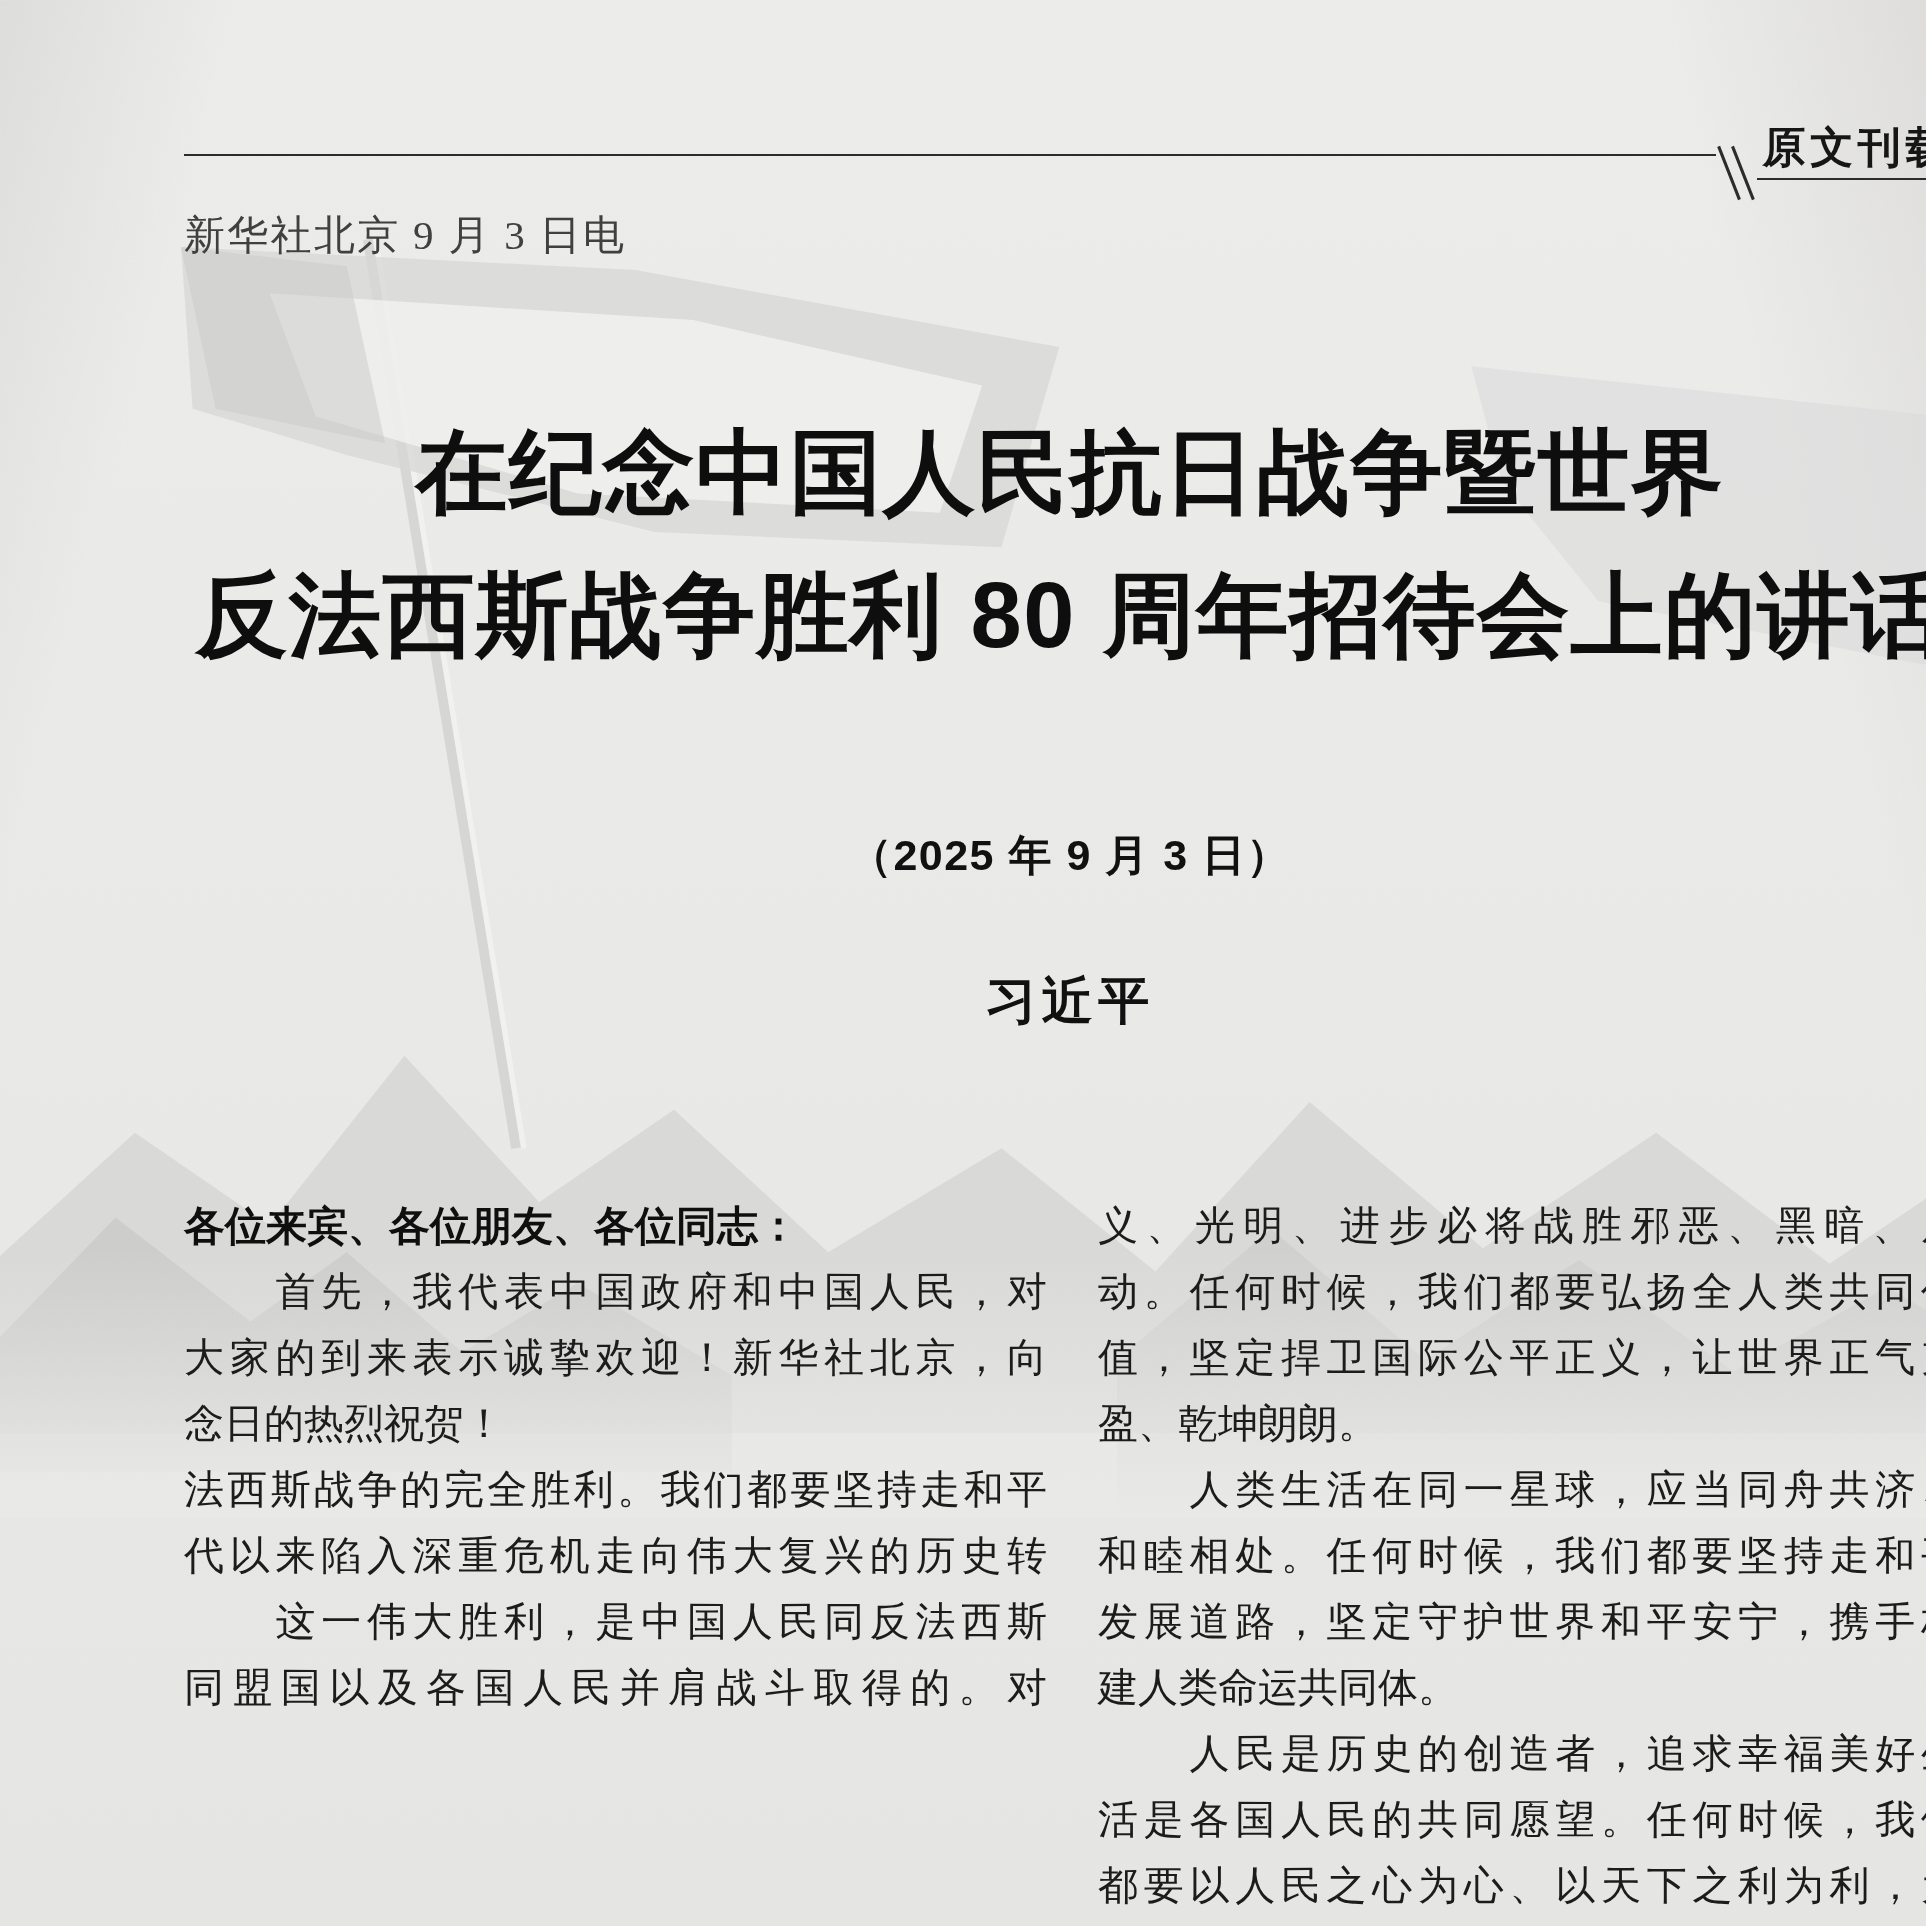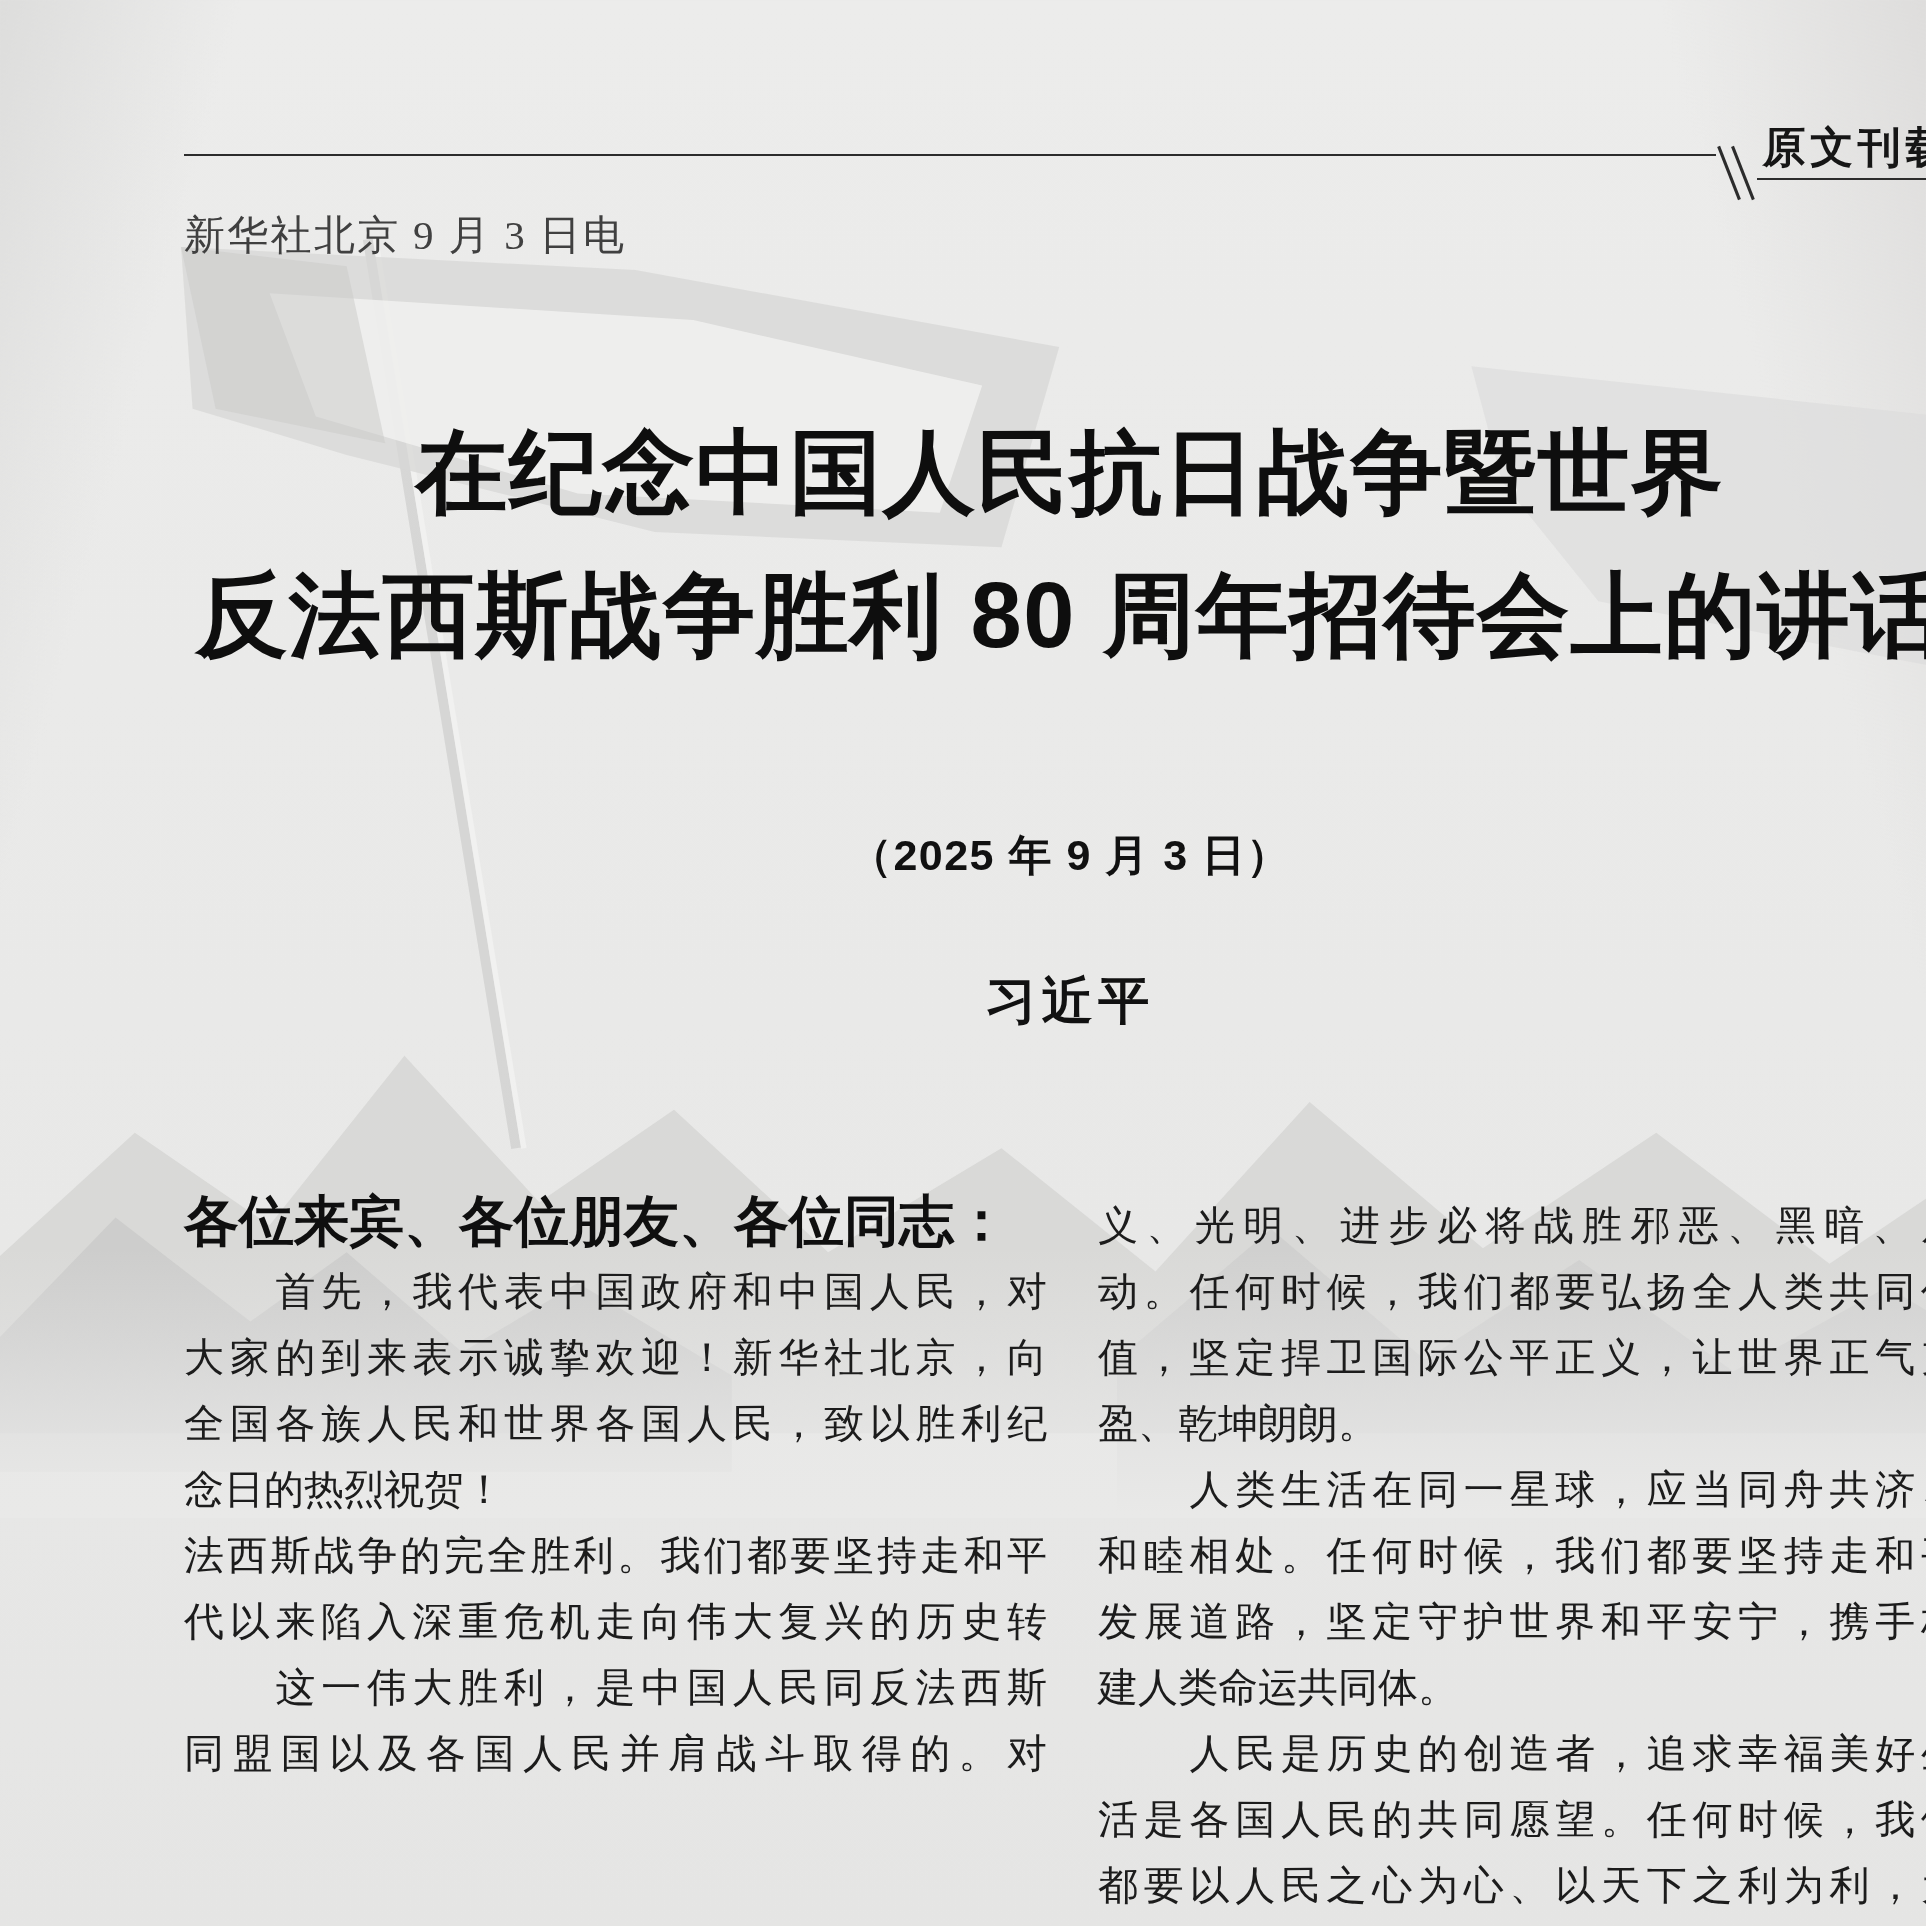--- a/index.html
+++ b/index.html
@@ -51,22 +51,22 @@
     display:flex;gap:51px;
   }
   .column{width:863px;}
   .line{
     height:66px;line-height:66px;
     font-size:40px;color:#1c1c1c;
     white-space:nowrap;
   }
   .line.fill{white-space:normal;text-align:justify;text-align-last:justify;}
   .line.bold{
-    font-family:Liberation Mono, monospace;
-    font-weight:bold;font-size:55px;color:#0f0f0f;
+    font-family:Liberation Sans, sans-serif;
+    font-weight:bold;font-size:41px;color:#0f0f0f;
   }
 </style>
 </head>
 <body>
 
 <svg class="bg-svg" viewBox="0 0 5556 7540" xmlns="http://www.w3.org/2000/svg" aria-hidden="true">
   <defs>
     <linearGradient id="fadeDown" x1="0" y1="0" x2="0" y2="1">
       <stop offset="0" stop-color="#e9e9e8" stop-opacity="0"></stop>
       <stop offset="1" stop-color="#e9e9e8" stop-opacity="1"></stop>
@@ -158,21 +158,20 @@
 </div>
 
 <div class="date-line">（2025 年 9 月 3 日）</div>
 <div class="author">习近平</div>
 
 <div class="columns">
   <div class="column">
       <div class="line bold">各位来宾、各位朋友、各位同志：</div>
       <div class="line fill">　　首先，我代表中国政府和中国人民，对</div>
       <div class="line fill">大家的到来表示诚挚欢迎！新华社北京，向</div>
-      <div class="line fill">全国各族人民和世界各国人民，致以胜利纪</div>
       <div class="line">念日的热烈祝贺！</div>
       <div class="line fill">法西斯战争的完全胜利。我们都要坚持走和平</div>
       <div class="line fill">代以来陷入深重危机走向伟大复兴的历史转</div>
       <div class="line fill">　　这一伟大胜利，是中国人民同反法西斯</div>
       <div class="line fill">同盟国以及各国人民并肩战斗取得的。对</div>
     </div>
   <div class="column">
       <div class="line fill">义、光明、进步必将战胜邪恶、黑暗、反</div>
       <div class="line fill">动。任何时候，我们都要弘扬全人类共同价</div>
       <div class="line fill">值，坚定捍卫国际公平正义，让世界正气充</div>

